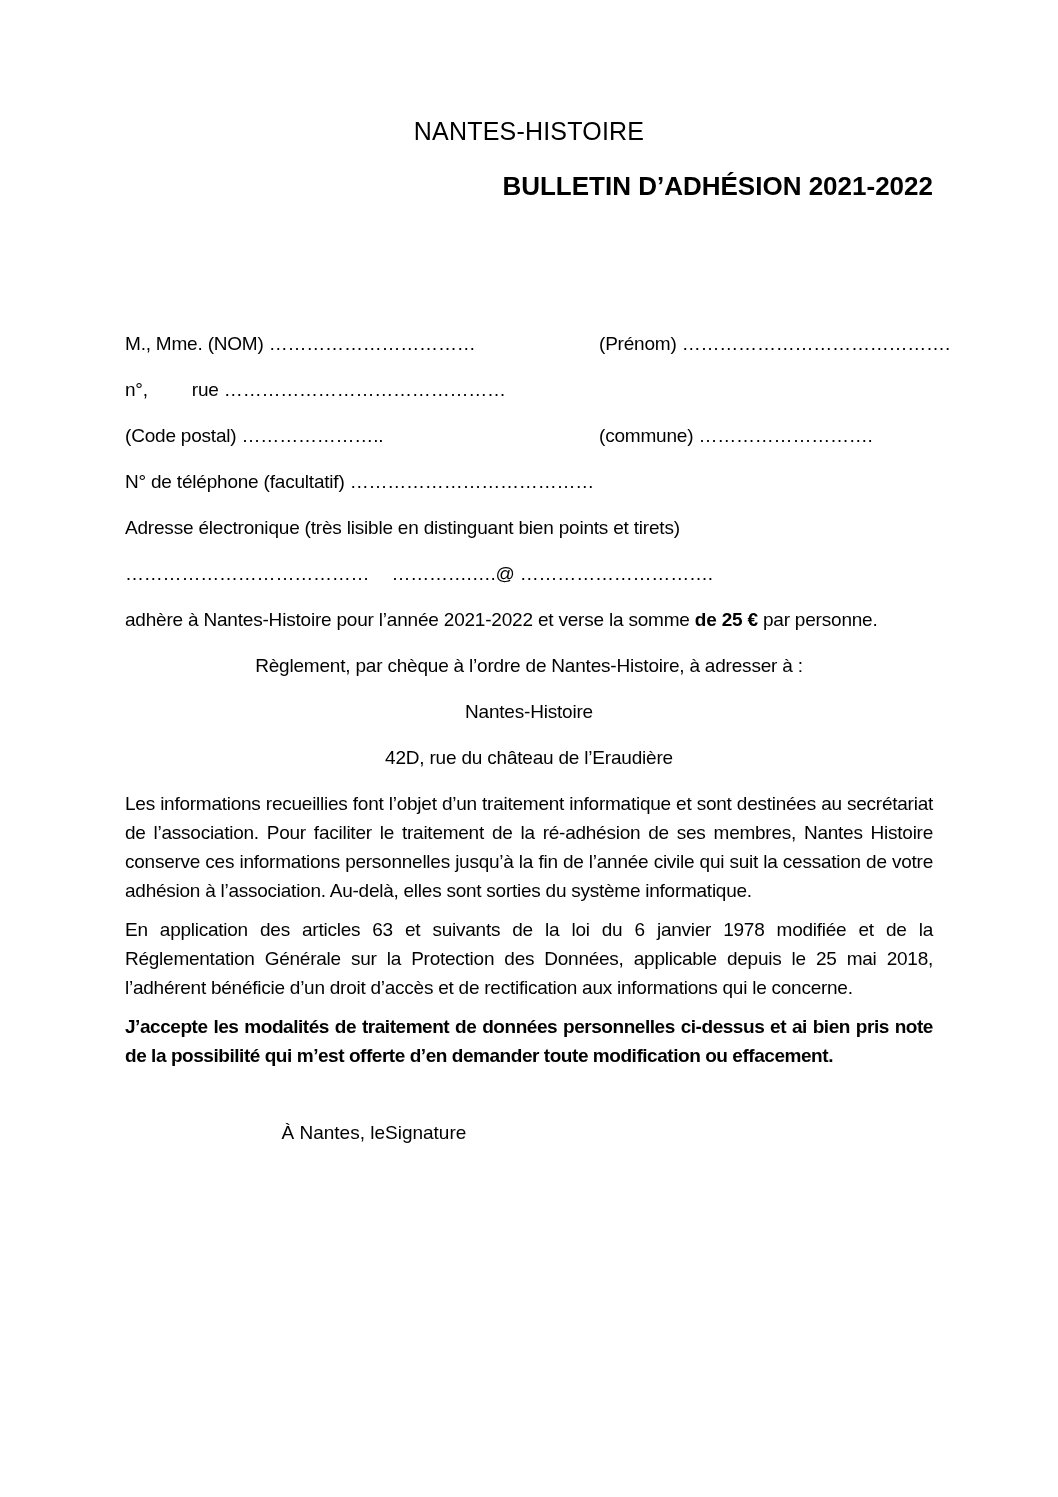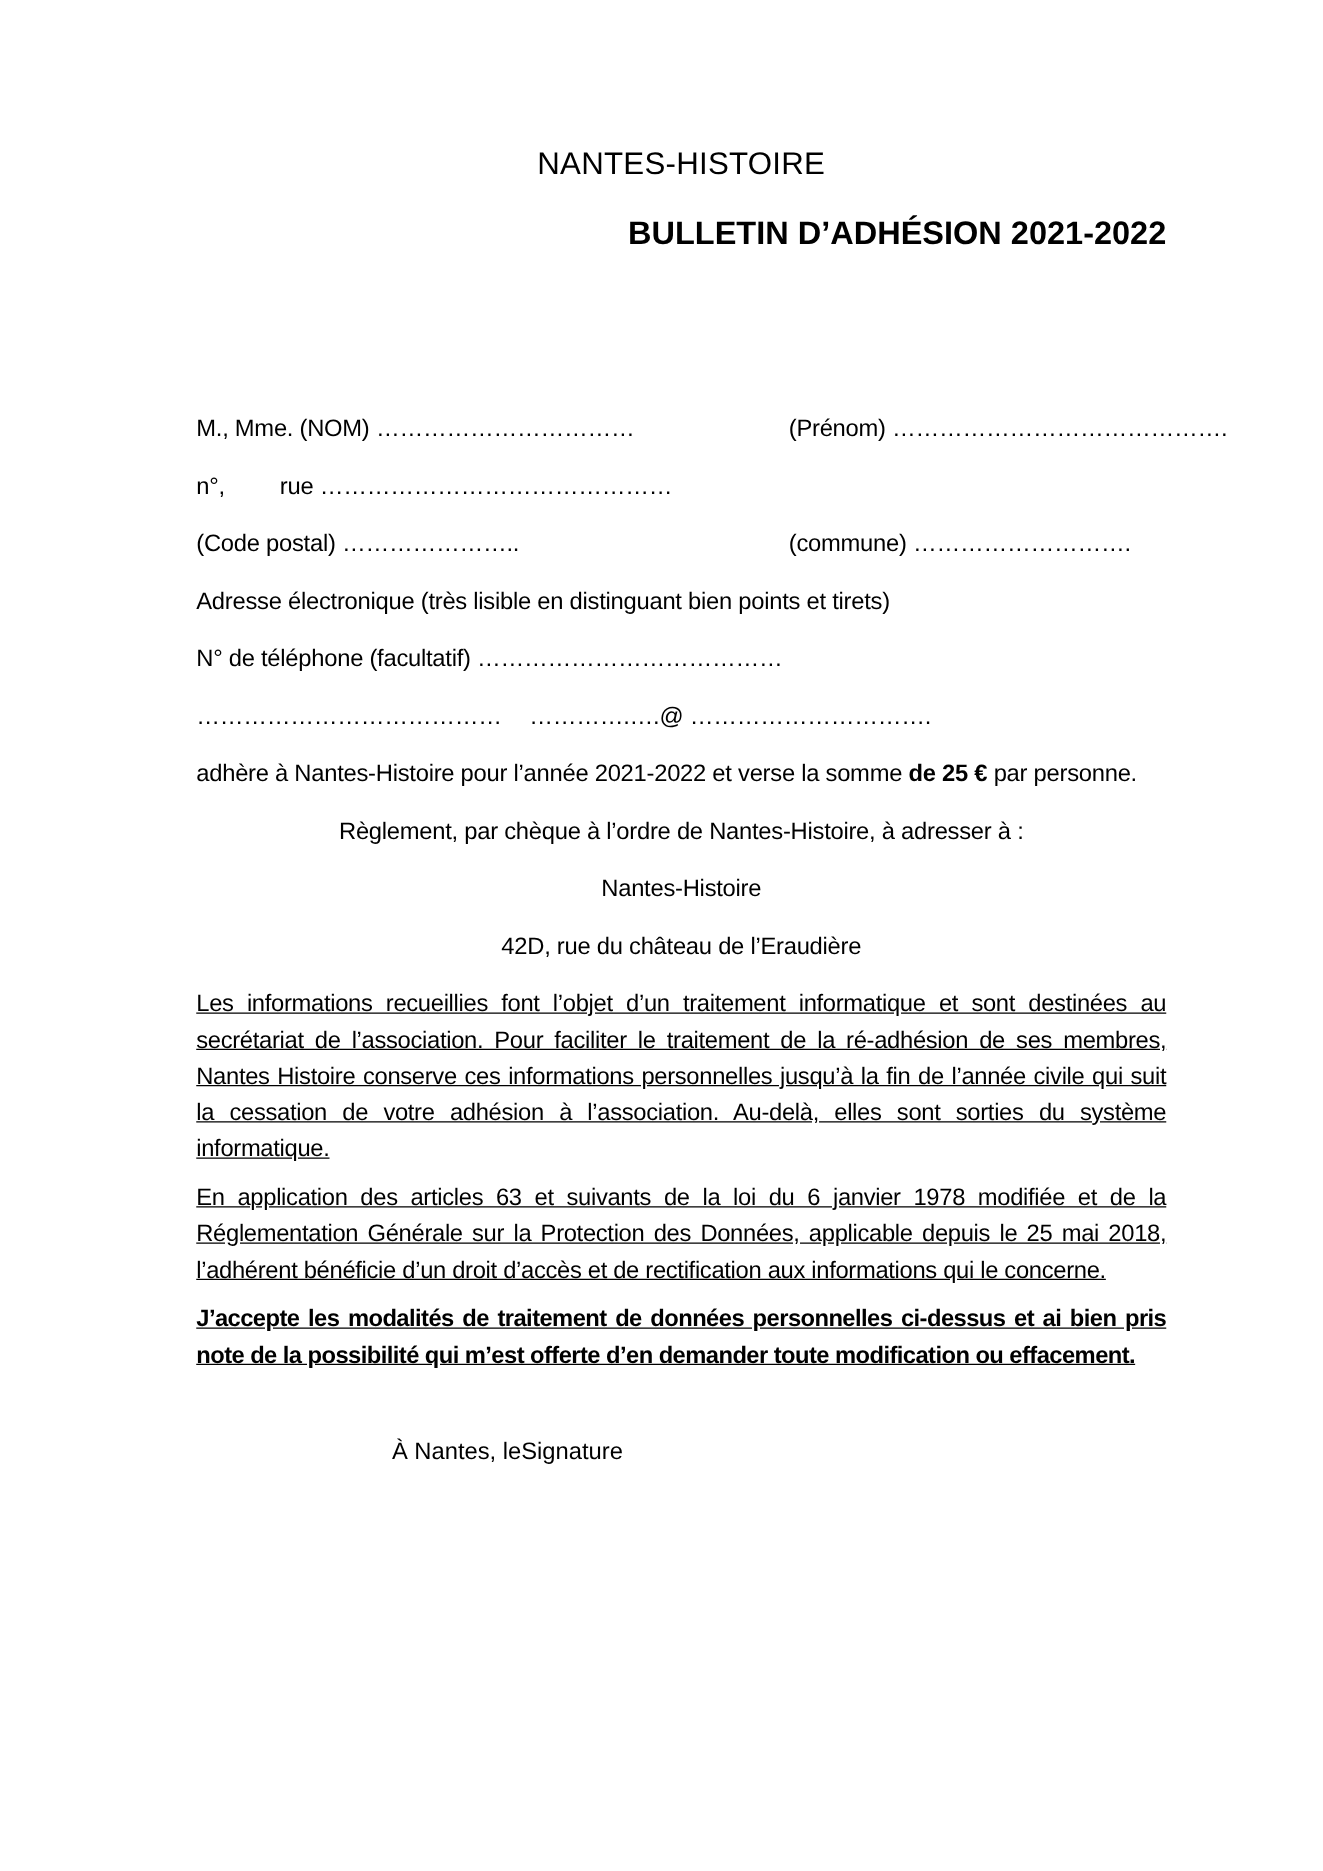--- a/index.html
+++ b/index.html
@@ -7,21 +7,20 @@
     width: 1058px;
     height: 1497px;
     background: #ffffff;
     color: #000000;
     font-family: "Liberation Sans", sans-serif;
     font-size: 19px;
     line-height: 29px;
     overflow: hidden;
     margin: 0 auto;
     box-sizing: border-box;
-    padding-left: 32px;
   }
   .content { padding: 0 125px; }
   .title1 {
     margin: 0;
     padding-top: 114px;
     font-size: 25px;
     line-height: 34px;
     font-weight: 400;
     text-align: center;
     letter-spacing: 0.2px;
@@ -38,21 +37,20 @@
   .two-col { display: flex; gap: 34px; }
   .col-left { width: 440px; flex: 0 0 440px; }
   .col-right { flex: 1; }
   .tab { display: inline-block; width: 44px; }
   .email-gap { margin-left: 22px; }
   .centered { text-align: center; }
   .para {
     text-align: justify;
     margin: 0 0 10px 0;
     letter-spacing: -0.25px;
-    text-decoration: underline;
   }
   .para-bold {
     font-weight: 700;
     letter-spacing: -0.45px;
   }
   .bold { font-weight: 700; }
   .footer-row { display: flex; margin-top: 48px; }
   .footer-left { width: 260px; flex: 0 0 260px; text-align: right; }
 </style>
 </head>
@@ -76,24 +74,24 @@
       <p class="row"><span>n°,</span><span class="tab"></span><span>rue</span>
         <span>………………………………………</span></p>
 
       <p class="row two-col">
         <span class="col-left"><span>(Code postal)</span>
           <span>…………………..</span></span>
         <span class="col-right"><span>(commune)</span>
           <span>……………………….</span></span>
       </p>
 
-      <p class="row"><span>Adresse électronique (très lisible en distinguant bien points et tirets)</span></p>
-
       <p class="row"><span>N° de téléphone (facultatif)</span>
         <span>…………………………………</span></p>
+
+      <p class="row"><span>Adresse électronique (très lisible en distinguant bien points et tirets)</span></p>
 
       <p class="row"><span>…………………………………</span><span class="email-gap">………….….@</span>
         <span>………………………….</span></p>
 
       <p class="row"><span>adhère à Nantes-Histoire pour l’année 2021-2022 et verse la somme </span><span class="bold">de 25 €</span><span> par personne.</span></p>
 
       <p class="row centered">Règlement, par chèque à l’ordre de Nantes-Histoire, à adresser à :</p>
 
       <p class="row centered">Nantes-Histoire</p>
       <p class="row centered">42D, rue du château de l’Eraudière</p>

